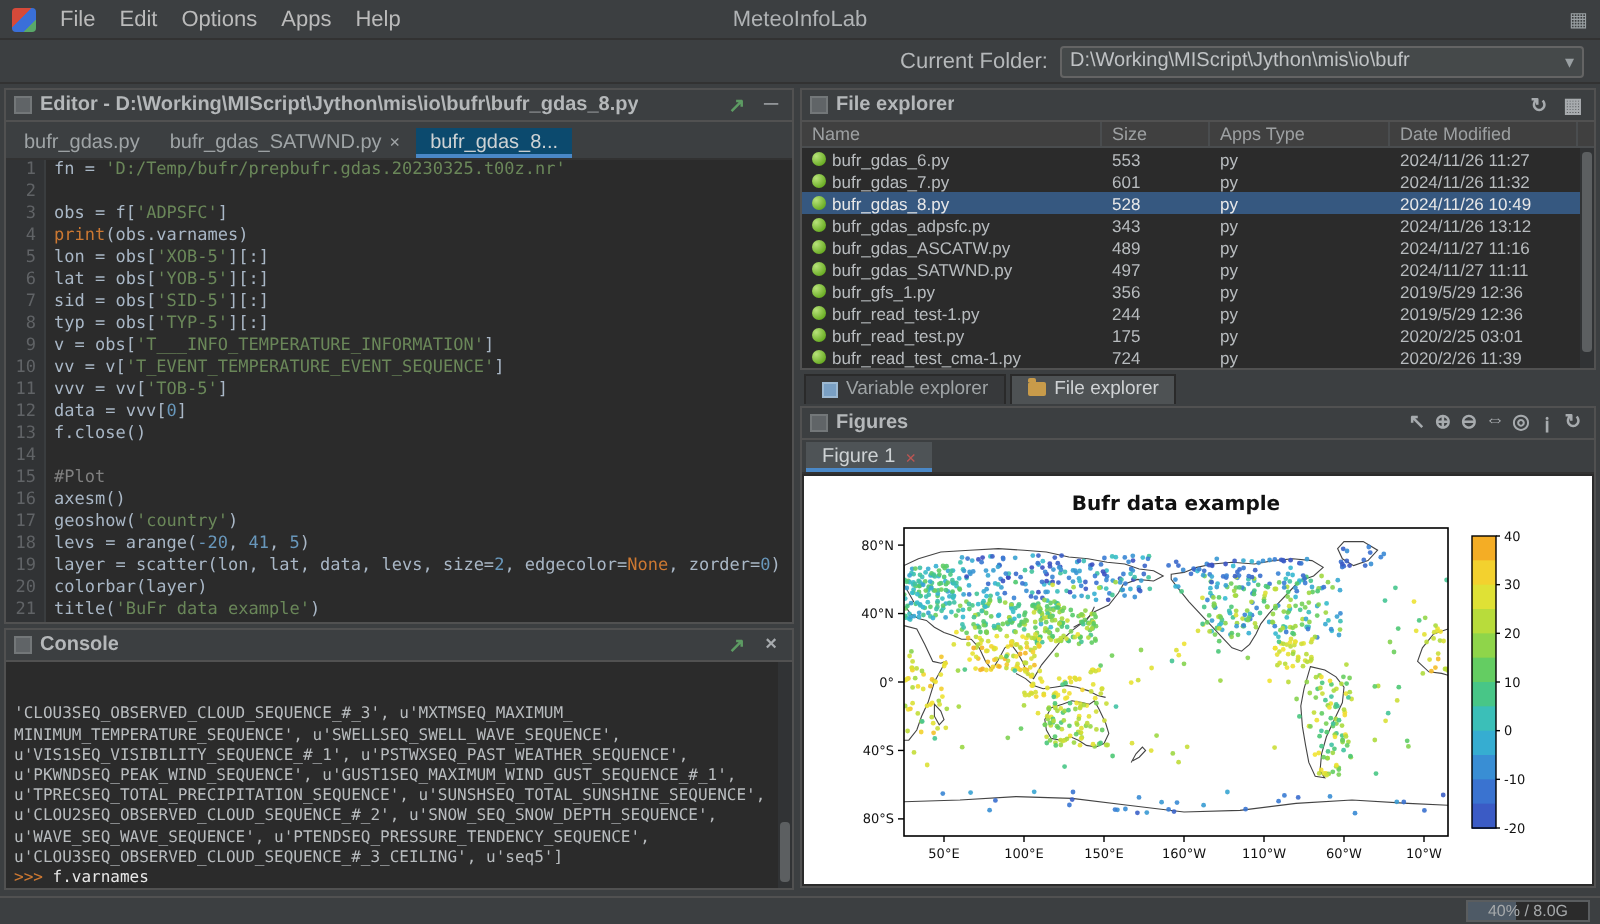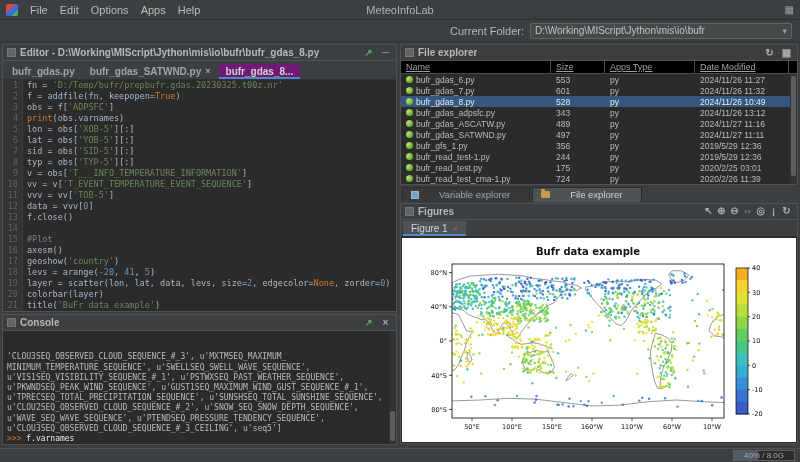--- a/index.html
+++ b/index.html
@@ -38,56 +38,56 @@
     flex:0 0 9px; }
   .ph-title { overflow:hidden; text-overflow:ellipsis; }
   .ph-spacer { flex:1; }
   .ph-btn { color:#a7abae; font-size:10px; width:13px; text-align:center; cursor:default; }
   .ph-btn.green { color:#5d9b63; }
   
   #editor-panel { left:2px; top:44px; width:395px; height:268px; }
   .tabsrow { height:19px; flex:0 0 19px; background:#3c3f41; display:flex;
     align-items:flex-end; padding-left:2px; gap:1px; border-bottom:1px solid #323232; }
   .tab { display:flex; align-items:flex-start; gap:4px; padding:2px 7px; font-size:10px;
-    color:#9fa4a6; background:#3c3f41; cursor:default;font-weight:bold; }
-  .tab.active { background:#701a75; color:#ced2d4; box-shadow:inset 0 -2px 0 #4a88c7; }
+    color:#9fa4a6; background:#3c3f41; cursor:default; }
+  .tab.active { background:#0c4a6e; color:#ced2d4; box-shadow:inset 0 -2px 0 #4a88c7; }
   .tab .close { color:#9fa4a6; font-size:9px; }
   .code { flex:1; background:#2b2b2b; overflow:hidden;
     font-family:"DejaVu Sans Mono", monospace; font-size:8.5px; line-height:11px; }
   .cl { display:flex; white-space:pre; }
   .ln { flex:0 0 20px; width:20px; text-align:right; padding-right:4px; color:#606366;
     background:#313335; border-right:1px solid #3a3d3f; }
   .ct { padding-left:4px; }
   .c-p{color:#a9b7c6}.c-k{color:#cc7832}.c-s{color:#6a8759}.c-n{color:#6897bb}.c-c{color:#808080}
   
   #console-panel { left:2px; top:314px; width:395px; height:131px;justify-content:flex-end; }
   .console-body { flex:1; position:relative; padding:1px 10px 1px 4px; background:#2b2b2b;
     font-family:"DejaVu Sans Mono", monospace; font-size:8px; line-height:10.2px;
     color:#b8bcbf; white-space:pre; overflow:hidden; }
   .prompt { color:#cc7832; }
   .cmd { color:#e8e8e8; }
   .vscroll { position:absolute; right:0; top:0; bottom:0; width:7px; background:#313335; }
   .vthumb { position:absolute; right:1px; width:5px; background:#5c5f61; border-radius:2px; }
   
   #fileexp-panel { left:400px; top:44px; width:398px; height:141px; }
-  .thead { height:13px; flex:0 0 13px; display:flex; background:#000000;
-    border-bottom:1px solid #4a4d4f; font-size:9px; color:#9da0a2;text-decoration:underline; }
+  .thead { height:13px; flex:0 0 13px; display:flex; background:#404040;
+    border-bottom:1px solid #4a4d4f; font-size:9px; color:#9da0a2; }
   .th { border-right:1px solid #4a4d4f; padding:0 5px; display:flex; align-items:center;
     overflow:hidden; white-space:nowrap; }
   .tbody { flex:1; position:relative; overflow:hidden; }
   .fr { height:11px; display:flex; align-items:center; font-size:8.5px; color:#b8bcbf;
     white-space:nowrap; }
   .fr.selected { background:#365880; color:#e8e8e8; }
   .td { padding:0 5px; overflow:hidden; display:flex; align-items:center; gap:3px; }
   .pyicon { width:7px; height:7px; border-radius:50%; flex:0 0 7px;
     background:radial-gradient(circle at 30% 30%, #b8e27a, #4e9a06); }
   
   .exptabs { position:absolute; left:400px; top:186px; width:398px; height:16px;
     display:flex; gap:2px; padding-left:2px; align-items:flex-end; }
-  .etab { display:flex; align-items:center; gap:20px; padding:1px 19px 2px 8px;
+  .etab { display:flex; align-items:center; gap:4px; padding:1px 8px 2px 8px;
     font-size:9.5px; color:#9fa4a6; background:#37393b; border:1px solid #2a2a2a;
     border-bottom:none; cursor:default; }
   .etab.active { background:#4e5254; color:#cfd2d4; }
   .etab-icon-grid { width:8px; height:8px; flex:0 0 8px;
     background:linear-gradient(#7aa0c4,#7aa0c4); border:1px solid #9db9d2; }
   .etab-icon-folder { width:9px; height:7px; flex:0 0 9px; background:#c89b4a;
     border-radius:1px; position:relative; }
   .etab-icon-folder::before { content:""; position:absolute; left:0; top:-2px;
     width:4px; height:2px; background:#c89b4a; border-radius:1px 1px 0 0; }
   
@@ -150,21 +150,21 @@
         <div class="tab">
           <span>bufr_gdas_SATWND.py</span>
           <span class="close">×</span>
         </div>
         <div class="tab active">
           <span>bufr_gdas_8...</span>
         </div>
       </div>
     <div class="code" id="code">
         <div class="cl"><span class="ln">1</span><span class="ct"><span class="c-p">fn = </span><span class="c-s">'D:/Temp/bufr/prepbufr.gdas.20230325.t00z.nr'</span></span></div>
-        <div class="cl"><span class="ln">2</span><span class="ct"><span class="c-p">f = addfile(fn, keepopen=</span><span class="c-k">True</span><span class="c-p">)</span></span></div>
+        <div class="cl"><span class="ln">2</span></div>
         <div class="cl"><span class="ln">3</span><span class="ct"><span class="c-p">obs = f[</span><span class="c-s">'ADPSFC'</span><span class="c-p">]</span></span></div>
         <div class="cl"><span class="ln">4</span><span class="ct"><span class="c-k">print</span><span class="c-p">(obs.varnames)</span></span></div>
         <div class="cl"><span class="ln">5</span><span class="ct"><span class="c-p">lon = obs[</span><span class="c-s">'XOB-5'</span><span class="c-p">][:]</span></span></div>
         <div class="cl"><span class="ln">6</span><span class="ct"><span class="c-p">lat = obs[</span><span class="c-s">'YOB-5'</span><span class="c-p">][:]</span></span></div>
         <div class="cl"><span class="ln">7</span><span class="ct"><span class="c-p">sid = obs[</span><span class="c-s">'SID-5'</span><span class="c-p">][:]</span></span></div>
         <div class="cl"><span class="ln">8</span><span class="ct"><span class="c-p">typ = obs[</span><span class="c-s">'TYP-5'</span><span class="c-p">][:]</span></span></div>
         <div class="cl"><span class="ln">9</span><span class="ct"><span class="c-p">v = obs[</span><span class="c-s">'T___INFO_TEMPERATURE_INFORMATION'</span><span class="c-p">]</span></span></div>
         <div class="cl"><span class="ln">10</span><span class="ct"><span class="c-p">vv = v[</span><span class="c-s">'T_EVENT_TEMPERATURE_EVENT_SEQUENCE'</span><span class="c-p">]</span></span></div>
         <div class="cl"><span class="ln">11</span><span class="ct"><span class="c-p">vvv = vv[</span><span class="c-s">'TOB-5'</span><span class="c-p">]</span></span></div>
         <div class="cl"><span class="ln">12</span><span class="ct"><span class="c-p">data = vvv[</span><span class="c-n">0</span><span class="c-p">]</span></span></div>

